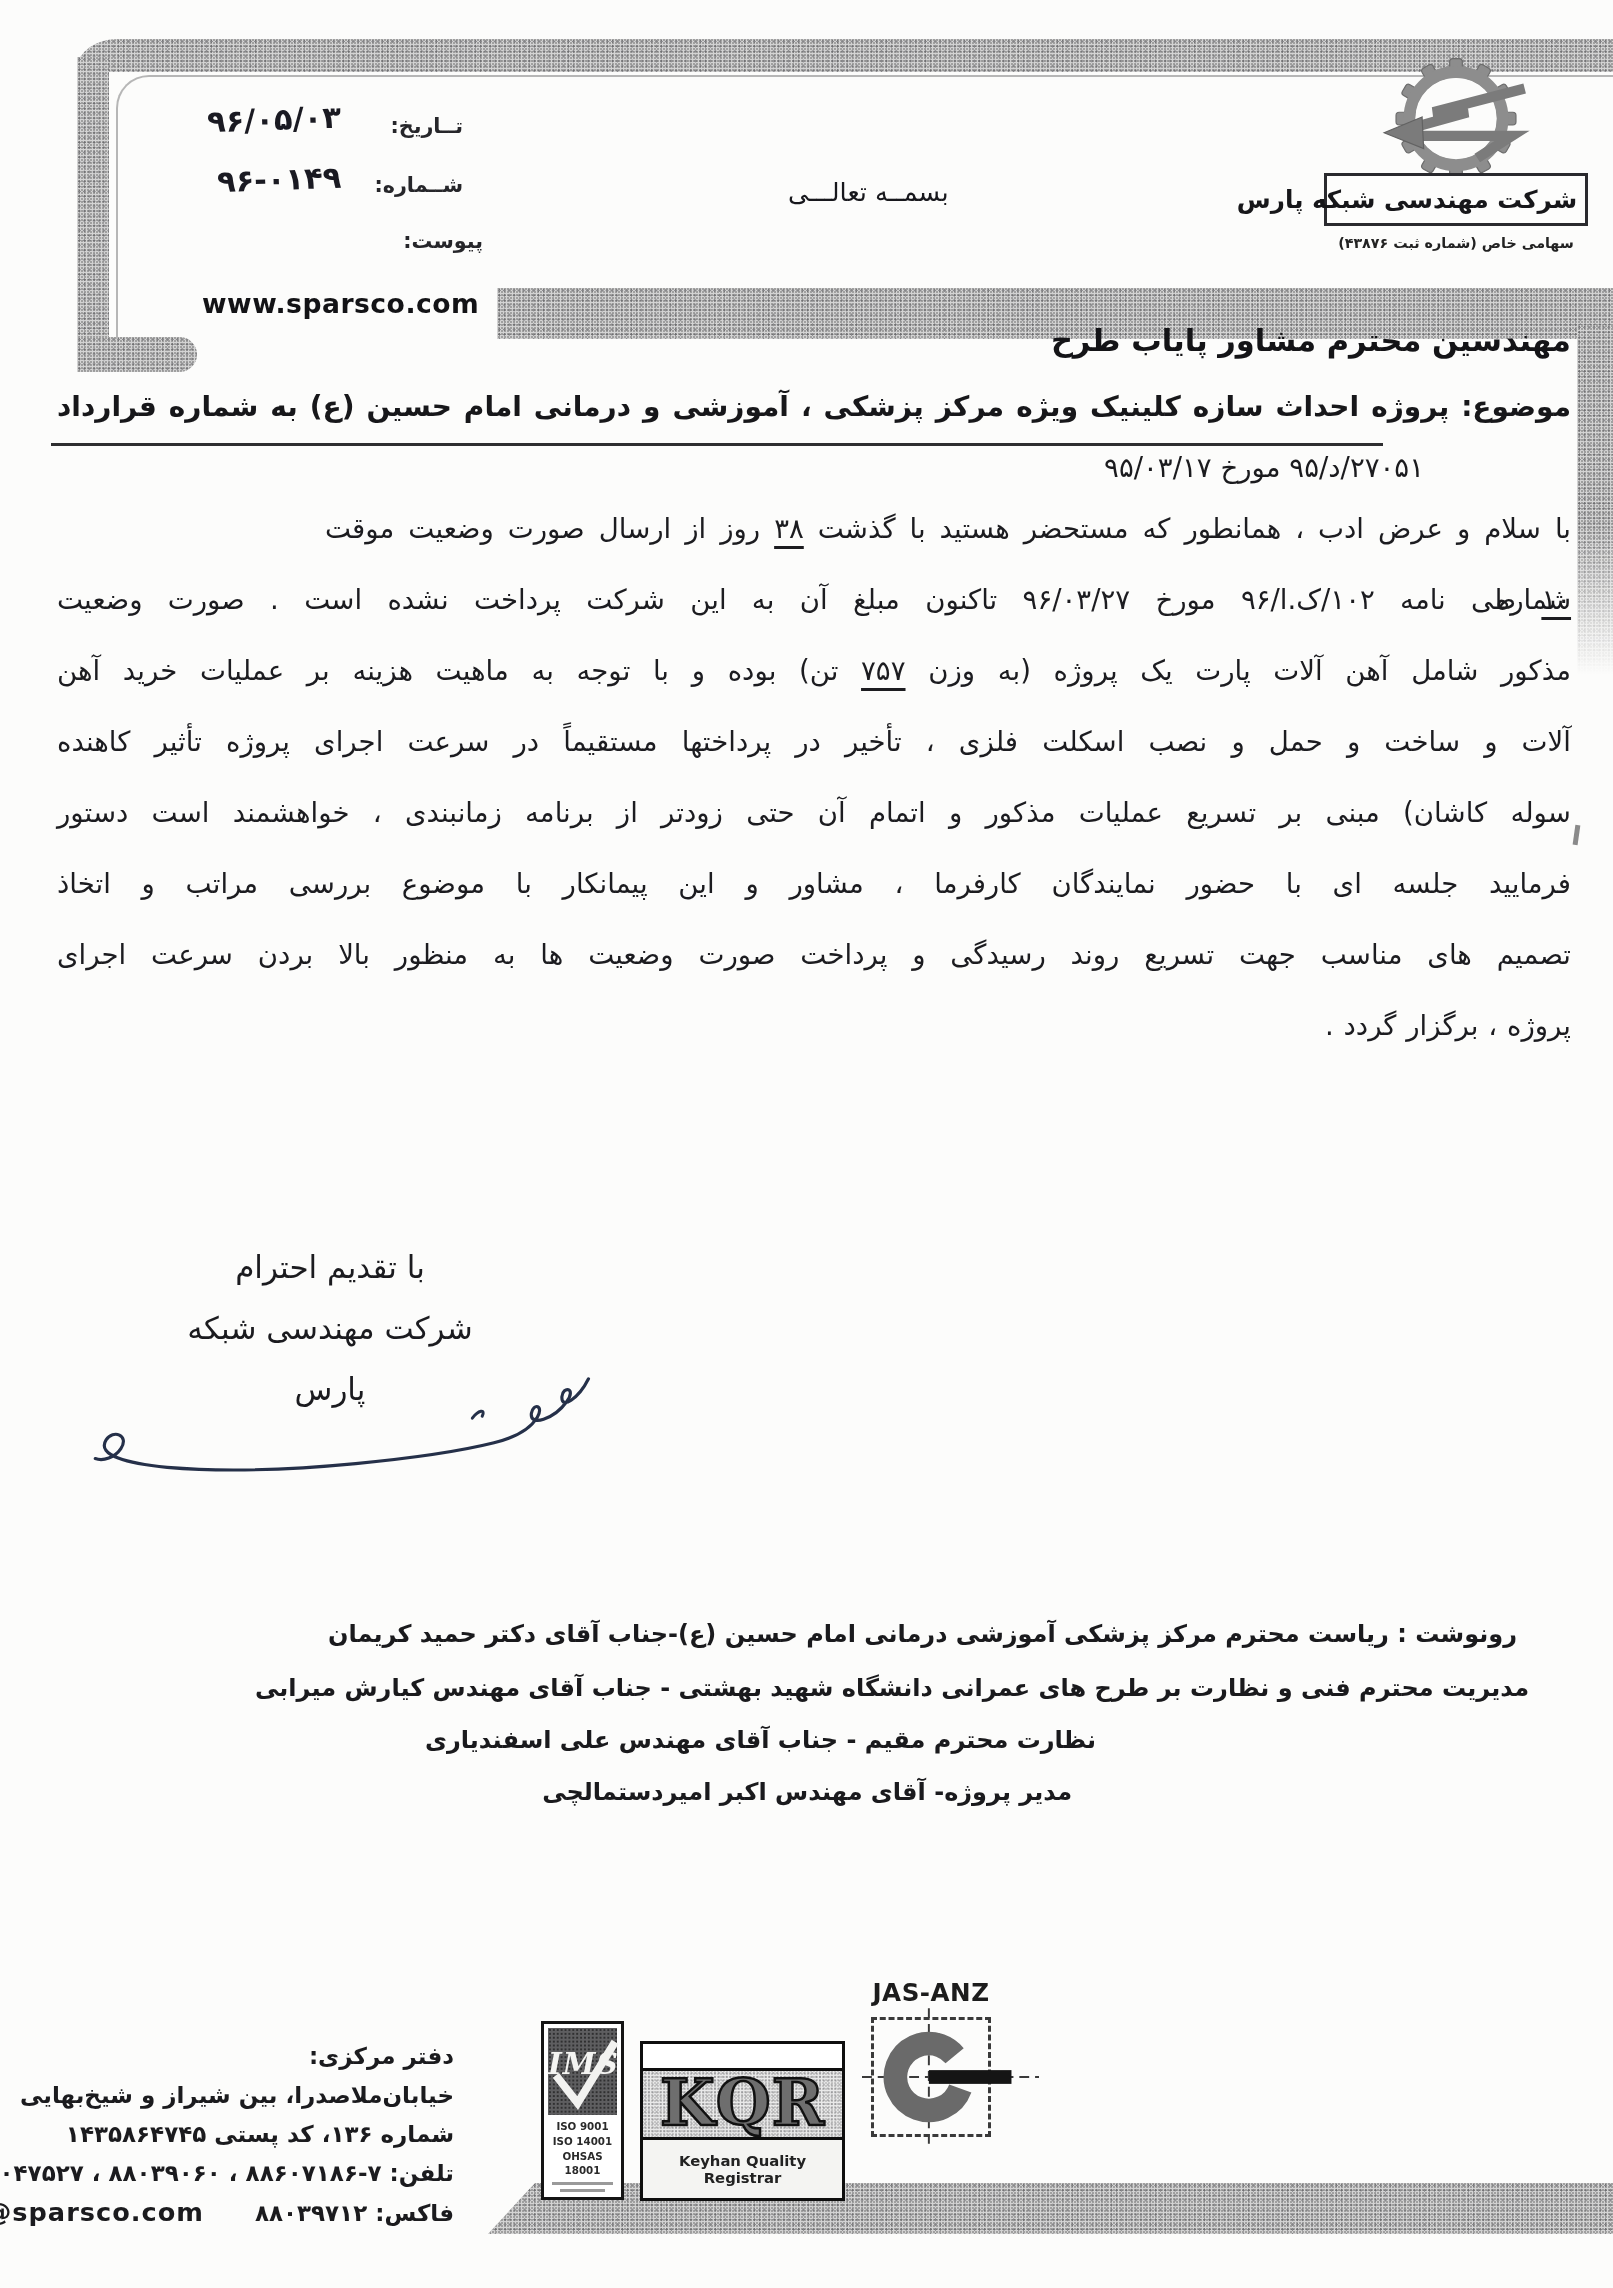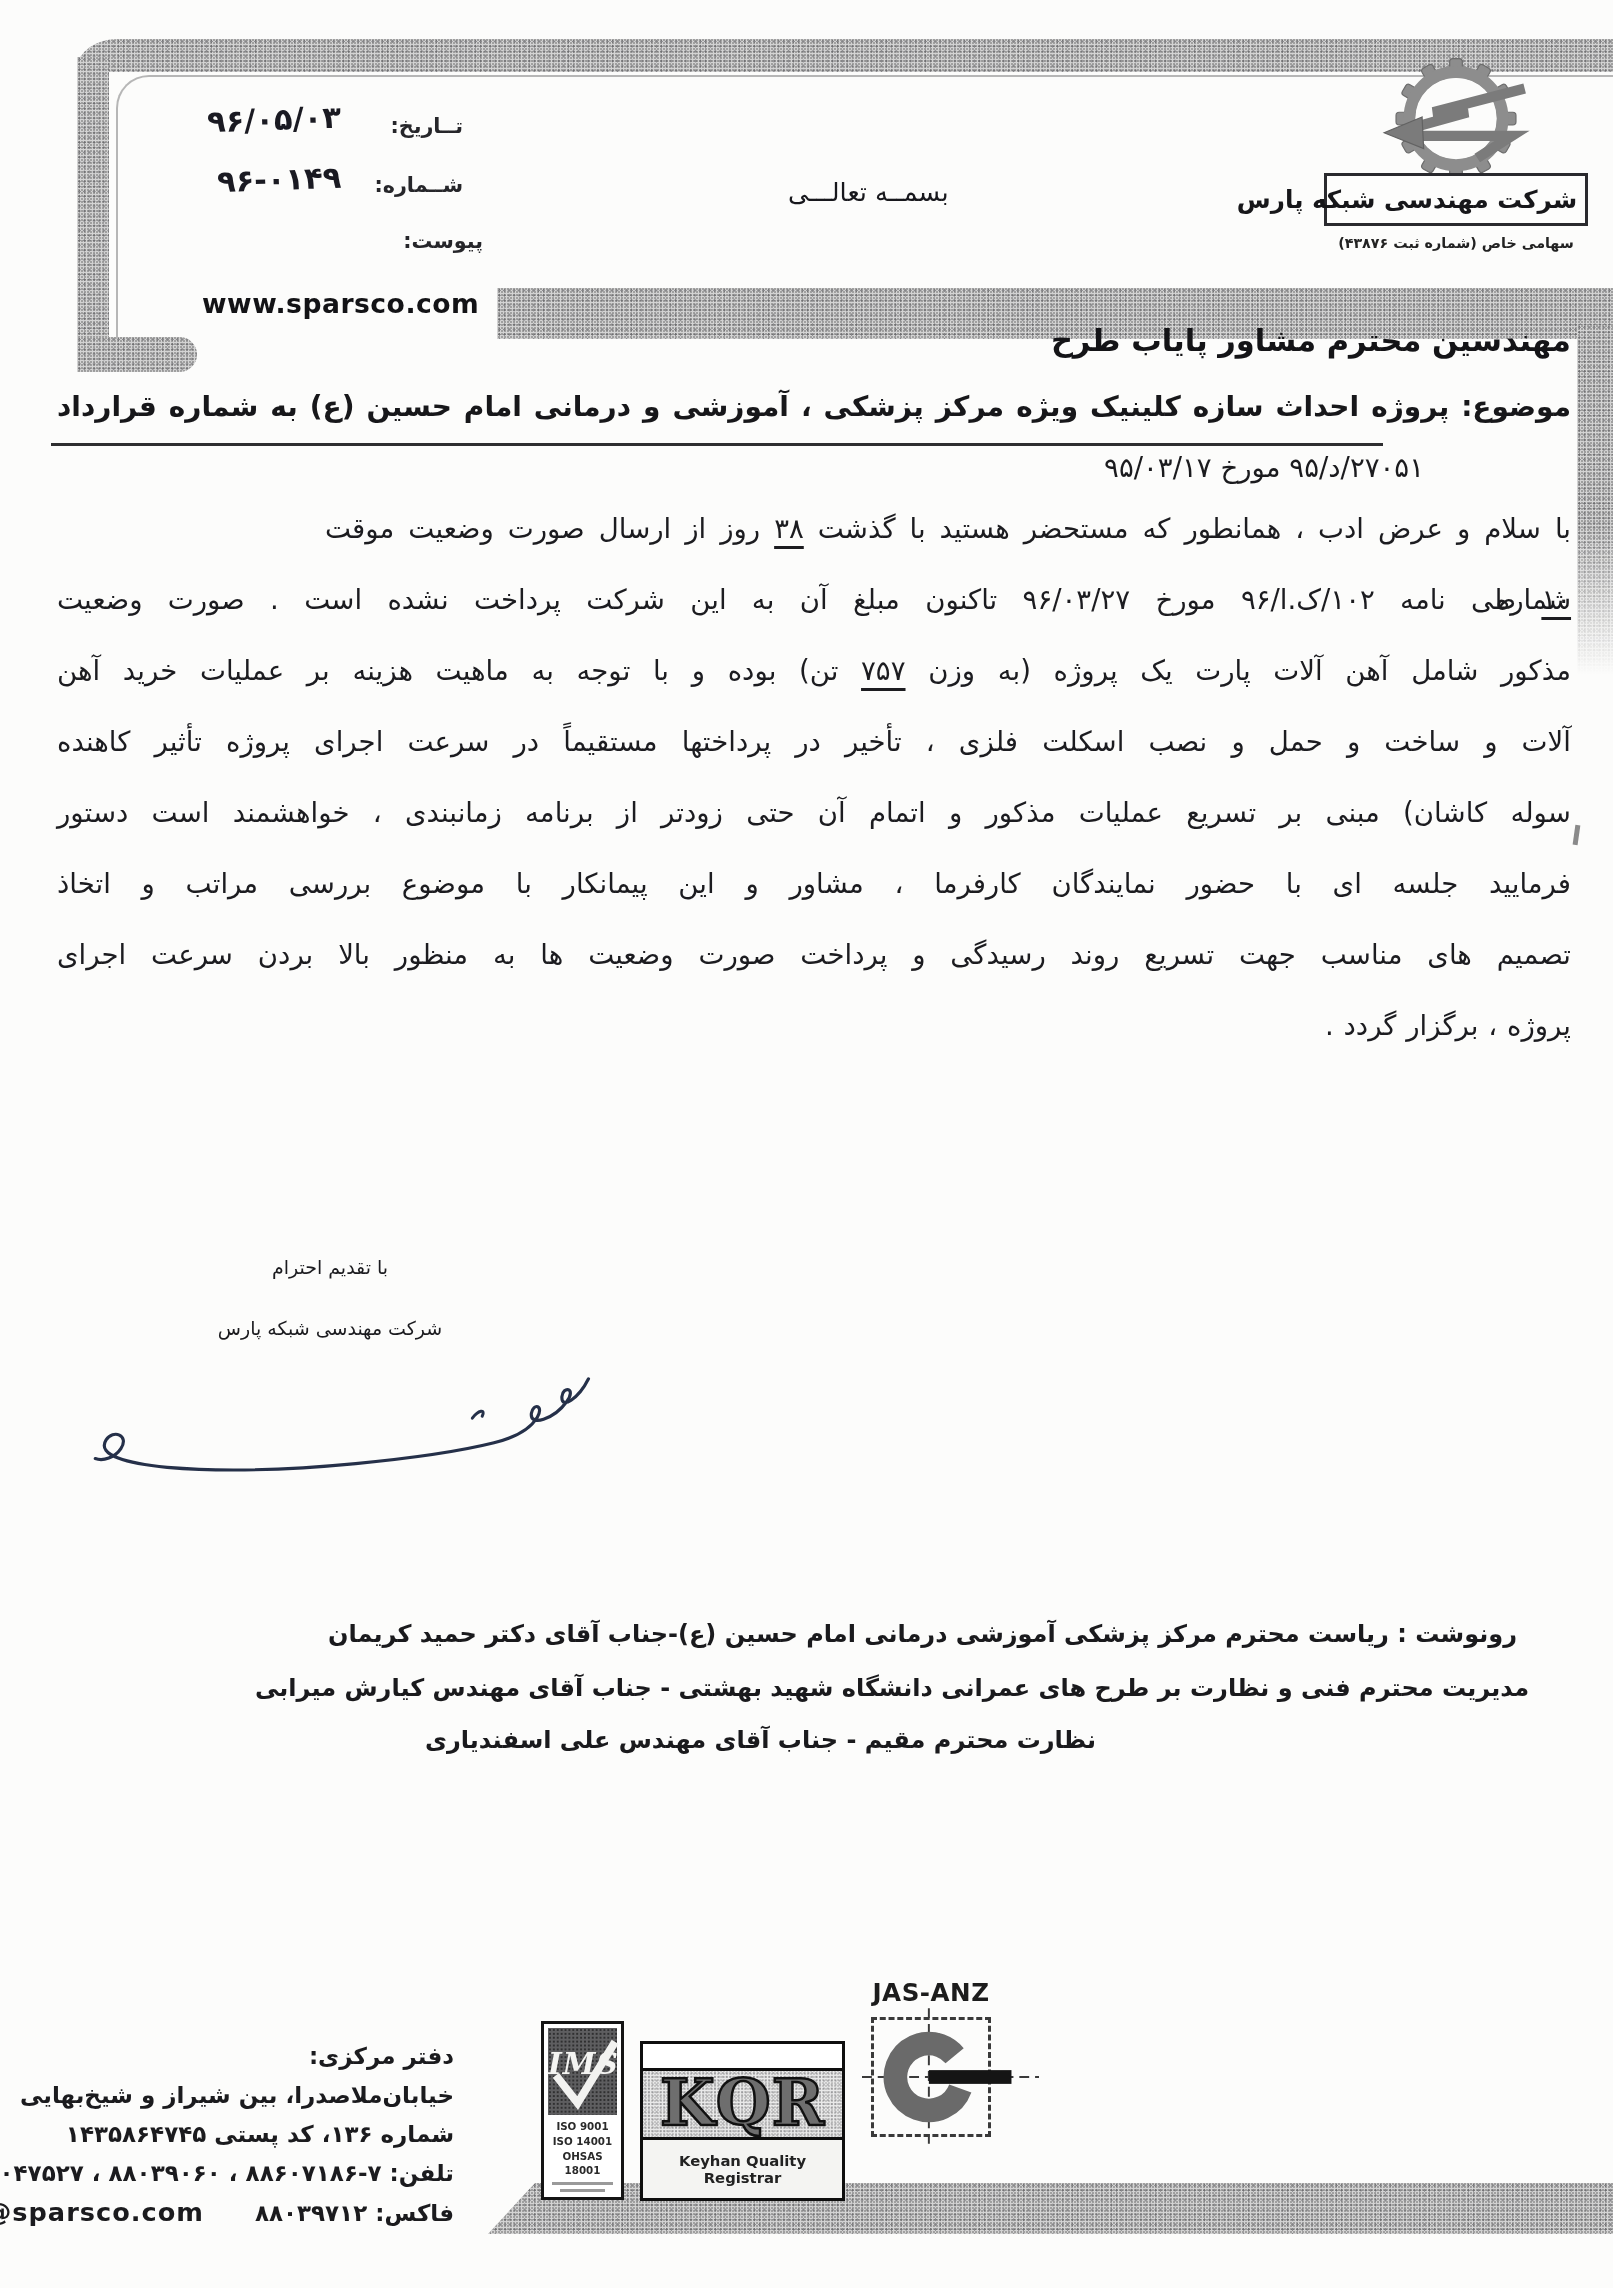--- a/index.html
+++ b/index.html
@@ -44,21 +44,21 @@
     text-align:justify;text-align-last:justify;color:#17171a;}
   .subject-rule{left:51px;top:443px;width:1332px;height:3px;background:#2e2e30;}
   .subject-ref{right:190px;top:451px;direction:rtl;font-size:27.6px;color:#1b1b1e;white-space:nowrap;}
   .bodywrap{left:57px;top:493px;width:1514px;direction:rtl;}
   .bl{font-size:27.6px;height:71px;line-height:71px;text-align:justify;text-align-last:justify;
      word-spacing:1px;color:#1c1c20;}
   .bl.first{padding-left:268px;}
   .bl.ra{text-align:right;text-align-last:right;}
   .u{text-decoration:underline;text-decoration-thickness:2.5px;text-underline-offset:7.9px;}
   .closing{left:148px;top:1237px;width:364px;text-align:center;direction:rtl;
-    font-size:19px;color:#1b1b1f;line-height:61px;}
+    font-size:31px;color:#1b1b1f;line-height:61px;}
   .sigsvg{left:49px;top:1357px;}
   
   .cc{direction:rtl;font-size:24px;font-weight:bold;color:#1a1a1d;white-space:nowrap;}
   
   .foot{right:1160px;top:2037px;direction:rtl;text-align:right;font-size:23px;
     font-weight:bold;color:#1b1b1e;line-height:39px;white-space:nowrap;}
   .foot .faxrow{display:flex;gap:51px;align-items:baseline;}
   .foot .email{font-size:25.6px;letter-spacing:1px;direction:ltr;font-weight:bold;}
   
   .ims{left:541px;top:2021px;width:83px;height:179px;border:3px solid #141414;background:#fff;
@@ -153,20 +153,21 @@
   <svg class="abs sigsvg" width="571" height="148" viewBox="0 0 580 150">
     <path d="M548,22 c-10,20 -28,32 -27,18 c1,-11 15,-9 5,5 c-13,18 -38,26 -36,12 c2,-11 13,-8 6,4
              c-9,15 -28,22 -44,26 C 400,100 240,122 120,112 C 80,108 48,100 58,84 c7,-11 24,-5 15,9
              c-6,9 -18,13 -26,10" stroke="#253049" stroke-width="3.2" fill="none" stroke-linecap="round"></path>
     <path d="M430,62 c6,-8 14,-10 10,-2" stroke="#253049" stroke-width="3" fill="none" stroke-linecap="round"></path>
   </svg>
 
   <div class="abs cc" style="right:97px;top:1620px;margin-left:6px;">رونوشت : ریاست محترم مرکز پزشکی آموزشی درمانی امام حسین (ع)-جناب آقای دکتر حمید کریمان</div>
   <div class="abs cc" style="right:85px;top:1674px;">مدیریت محترم فنی و نظارت بر طرح های عمرانی دانشگاه شهید بهشتی - جناب آقای مهندس کیارش میرابی</div>
   <div class="abs cc" style="right:518px;top:1726px;">نظارت محترم مقیم - جناب آقای مهندس علی اسفندیاری</div>
+  <div class="abs cc" style="right:542px;top:1778px;">مدیر پروژه- آقای مهندس اکبر امیردستمالچی</div>
 
   <div class="abs foot">
     <div>دفتر مرکزی:</div>
     <div>خیابان‌ملاصدرا، بین شیراز و شیخ‌بهایی</div>
     <div>شماره ۱۳۶، کد پستی ۱۴۳۵۸۶۴۷۴۵</div>
     <div>تلفن: ۷-۸۸۶۰۷۱۸۶ ، ۸۸۰۳۹۰۶۰ ، ۸۸۰۴۷۵۲۷</div>
     <div class="faxrow">
       <span>فاکس: ۸۸۰۳۹۷۱۲</span>
       <span class="email">info@sparsco.com</span>
     </div>

